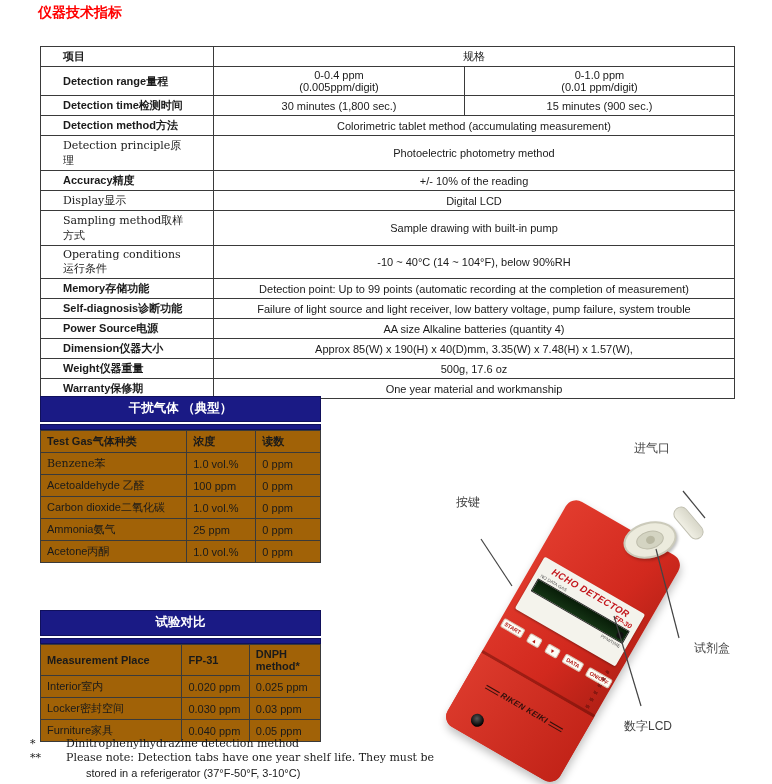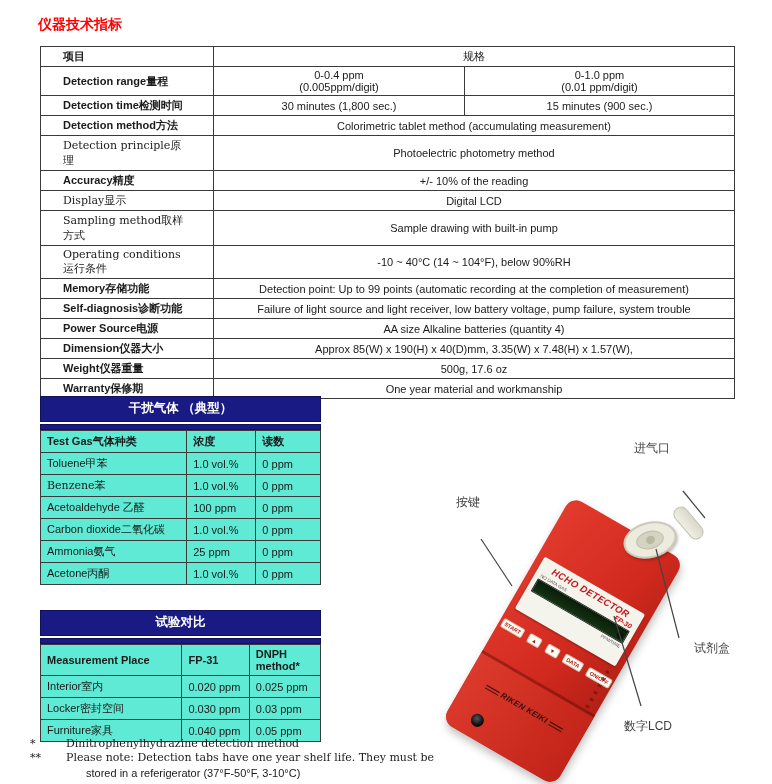--- a/index.html
+++ b/index.html
@@ -5,21 +5,21 @@
   * { box-sizing: border-box; }
   html,body { margin:0; padding:0; }
   body {
     width:772px; height:784px; position:relative; background:#fff;
     font-family:"Liberation Sans", sans-serif; color:#1a1a1a; overflow:hidden;
   }
   .serif { font-family:"DejaVu Serif", serif; }
 
   
   .doc-title {
-    position:absolute; left:38px; top:16px;
+    position:absolute; left:38px; top:4px;
     font-size:14px; font-weight:bold; color:#ff0000;
   }
 
   
   .spec-table {
     position:absolute; left:40px; top:46px; width:694px;
     border-collapse:collapse; font-size:11px; table-layout:fixed;
   }
   .spec-table td, .spec-table th { border:1px solid #3a3a3a; padding:2px 22px; vertical-align:middle; }
   .spec-table th { font-weight:bold; text-align:left; height:17px; }
@@ -31,21 +31,21 @@
 
   
   .mini-block { position:absolute; left:40px; width:281px; }
   .gas-block { top:396px; }
   .cmp-block { top:610px; }
   .mini-title {
     background:#1a1a85; color:#fff; font-weight:bold; font-size:12.5px;
     text-align:center; padding:3px 0 4px 0; border:1px solid #10105c;
   }
   .mini-strip { height:6px; background:#1a1a85; margin-top:2px; border:1px solid #10105c; }
-  .mini-table { width:100%; border-collapse:collapse; font-size:11px; margin-top:0; background:#5eead4; }
+  .mini-table { width:100%; border-collapse:collapse; font-size:11px; margin-top:0; background:#a16207; }
   .mini-table td, .mini-table th { border:1px solid #3a3a3a; padding:3px 6px; text-align:left; height:15px; }
   .mini-table th { font-weight:bold; }
 
   
   .footnotes { position:absolute; left:30px; top:737px; font-size:11px; line-height:1.3; }
   .footnote { display:flex; }
   .fn-marker { width:36px; flex:0 0 36px; font-family:"DejaVu Serif", serif; }
   .fn-text { font-family:"DejaVu Serif", serif; }
   .fn-line2 { padding-left:56px; font-family:"Liberation Sans", sans-serif; }
 
@@ -200,25 +200,20 @@
         <col style="width:80px">
       </colgroup>
     <thead>
       <tr>
         <th>Test Gas气体种类</th>
         <th>浓度</th>
         <th>读数</th>
       </tr>
     </thead>
     <tbody id="gas-tbody">
-        <tr>
-          <td>Toluene甲苯</td>
-          <td>1.0 vol.%</td>
-          <td>0 ppm</td>
-        </tr>
         <tr>
           <td class="serif">Benzene苯</td>
           <td>1.0 vol.%</td>
           <td>0 ppm</td>
         </tr>
         <tr>
           <td>Acetoaldehyde 乙醛</td>
           <td>100 ppm</td>
           <td>0 ppm</td>
         </tr>

